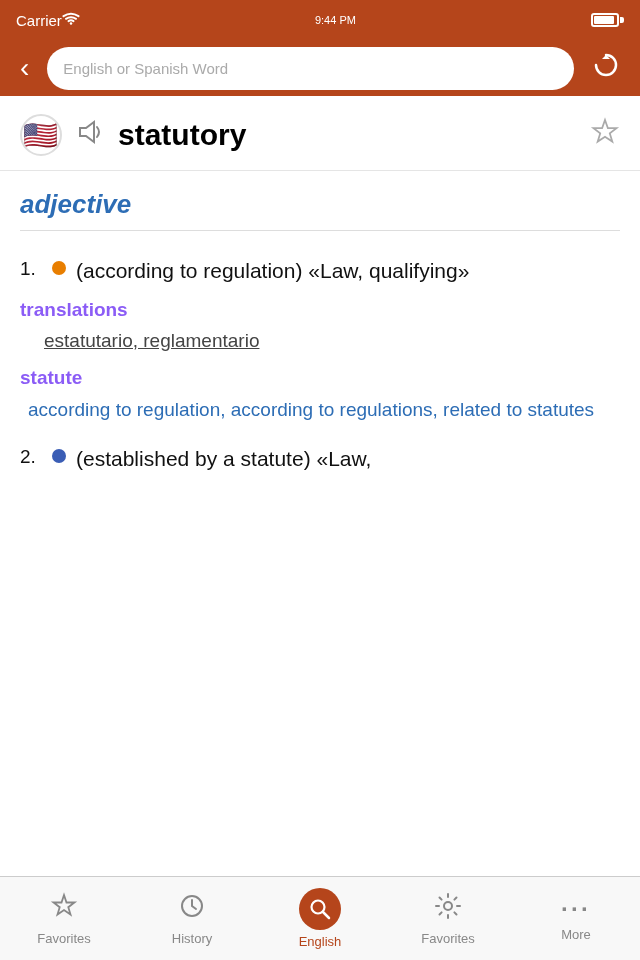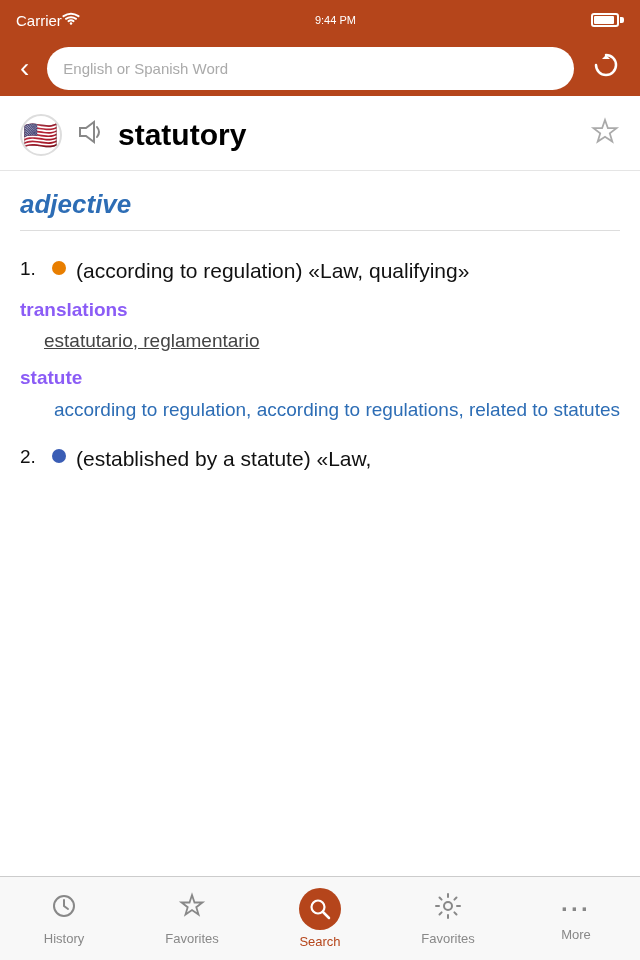--- a/index.html
+++ b/index.html
@@ -179,21 +179,20 @@
       margin-bottom: 12px;
       text-decoration: underline;
     }
 
     .synonyms-content {
       font-size: 19px;
       color: #2d6db5;
       padding-left: 8px;
       line-height: 1.6;
       margin-bottom: 14px;
-      text-align: right;
     }
 
     
     .tab-bar {
       position: absolute;
       bottom: 0;
       left: 0;
       width: 640px;
       height: 84px;
       background: #f8f8f8;
@@ -345,46 +344,46 @@
       <span class="def-number">2.</span>
       <div class="dot-blue"></div>
       <span class="def-text">(established by a statute) «Law,</span>
     </div>
   </div>
 </div>
 
 <div class="tab-bar">
 
   <div class="tab-item">
+    <span class="tab-icon" style="font-size:26px; color:#888;">
+      <svg width="28" height="28" viewBox="0 0 28 28" fill="none">
+        <path d="M14 3 L16.5 10.5 H24.5 L18.3 15.2 L20.5 22.5 L14 18 L7.5 22.5 L9.7 15.2 L3.5 10.5 H11.5 Z" stroke="#888" stroke-width="1.8" fill="none"></path>
+      </svg>
+    </span>
+    <span class="tab-label">Favorites</span>
+  </div>
+
+  <div class="tab-item">
     <span class="tab-icon">
       <svg width="28" height="28" viewBox="0 0 28 28" fill="none">
         <circle cx="14" cy="14" r="10" stroke="#888" stroke-width="2"></circle>
         <path d="M14 8 L14 14 L18 17" stroke="#888" stroke-width="2" stroke-linecap="round"></path>
       </svg>
     </span>
     <span class="tab-label">History</span>
   </div>
 
   <div class="tab-item">
-    <span class="tab-icon" style="font-size:26px; color:#888;">
-      <svg width="28" height="28" viewBox="0 0 28 28" fill="none">
-        <path d="M14 3 L16.5 10.5 H24.5 L18.3 15.2 L20.5 22.5 L14 18 L7.5 22.5 L9.7 15.2 L3.5 10.5 H11.5 Z" stroke="#888" stroke-width="1.8" fill="none"></path>
-      </svg>
-    </span>
-    <span class="tab-label">Favorites</span>
-  </div>
-
-  <div class="tab-item">
     <div class="search-circle">
       <svg width="22" height="22" viewBox="0 0 22 22" fill="none">
         <circle cx="9" cy="9" r="6.5" stroke="#fff" stroke-width="2.2"></circle>
         <line x1="14" y1="14" x2="20" y2="20" stroke="#fff" stroke-width="2.5" stroke-linecap="round"></line>
       </svg>
     </div>
-    <span class="tab-label active">Search</span>
+    <span class="tab-label active">English</span>
   </div>
 
   <div class="tab-item">
     <span class="tab-icon">
       <svg width="28" height="28" viewBox="0 0 28 28" fill="none">
         <circle cx="14" cy="14" r="4" stroke="#888" stroke-width="2"></circle>
         <path d="M14 2 L14 5 M14 23 L14 26 M2 14 L5 14 M23 14 L26 14 M5.5 5.5 L7.6 7.6 M20.4 20.4 L22.5 22.5 M22.5 5.5 L20.4 7.6 M7.6 20.4 L5.5 22.5" stroke="#888" stroke-width="2" stroke-linecap="round"></path>
       </svg>
     </span>
     <span class="tab-label">Favorites</span>

